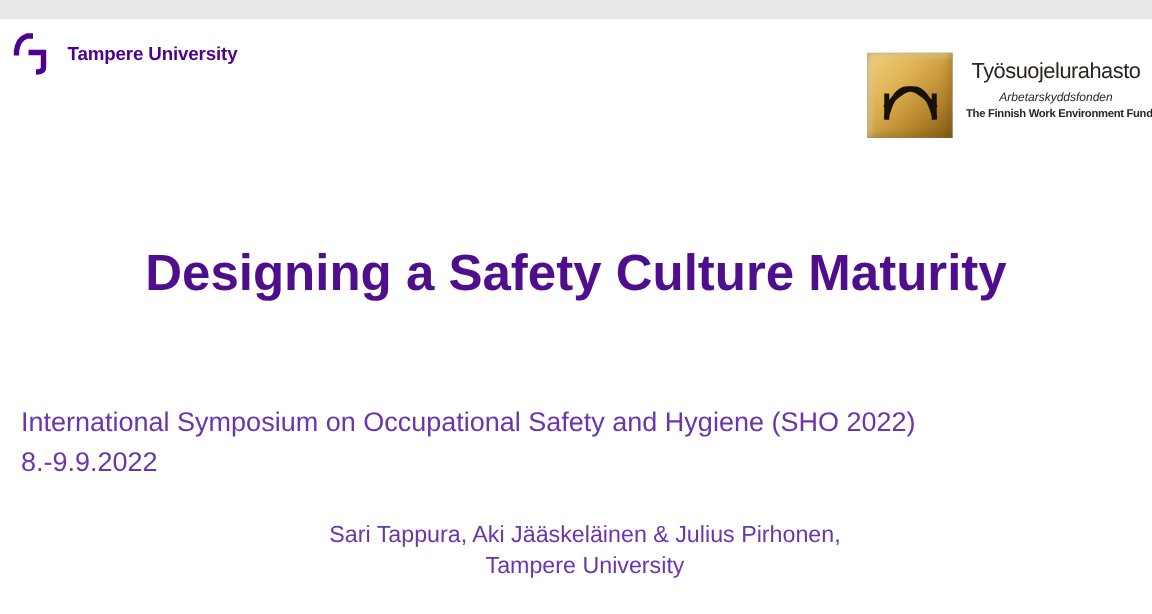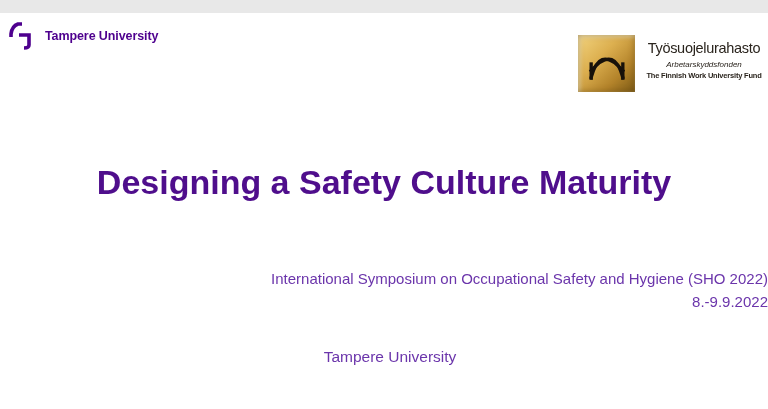--- a/index.html
+++ b/index.html
@@ -33,21 +33,21 @@
 
   
   .title{
     position:absolute;top:150px;left:0;width:100%;margin:0;
     text-align:center;font-size:34px;font-weight:bold;line-height:1.17;
     color:var(--title);
   }
   .title .tline{display:block;}
   .subtitle{
     position:absolute;top:255px;left:0;width:100%;padding-left:14px;box-sizing:border-box;
-    text-align:right;font-size:15px;line-height:1.5;
+    text-align:left;font-size:18px;line-height:1.5;
     color:var(--subtitle);
   }
   .authors{
     position:absolute;top:333px;left:0;width:100%;padding-left:12px;box-sizing:border-box;
     text-align:center;font-size:15.5px;line-height:1.38;
     color:var(--authors);
   }
 
   
   .corner-mark{
@@ -73,32 +73,33 @@
       <svg viewBox="0 0 52 48" fill="none" stroke="currentColor" stroke-width="4" stroke-linecap="square">
         <path d="M7,40 C13,18 24,8 45,32"></path>
         <path d="M45,40 C39,18 28,8 7,32"></path>
         <path d="M7,24 L7,41"></path>
         <path d="M45,24 L45,41"></path>
       </svg>
     </div>
     <div class="fund-text">
       <div class="fund-title">Työsuojelurahasto</div>
       <div class="fund-sub-sv">Arbetarskyddsfonden</div>
-      <div class="fund-sub-en">The Finnish Work University Fund</div>
+      <div class="fund-sub-en">The Finnish Work Environment Fund</div>
     </div>
   </div>
 
   <h1 class="title">
     <span class="tline">Designing a Safety Culture Maturity</span>
   </h1>
 
   <div class="subtitle">
     <div>International Symposium on Occupational Safety and Hygiene (SHO 2022)</div>
     <div>8.-9.9.2022</div>
   </div>
 
   <div class="authors">
+    <div>Sari Tappura, Aki Jääskeläinen &amp; Julius Pirhonen,</div>
     <div>Tampere University</div>
   </div>
 
   <div class="corner-mark"></div>
 
 </div>
 
 </body></html>

